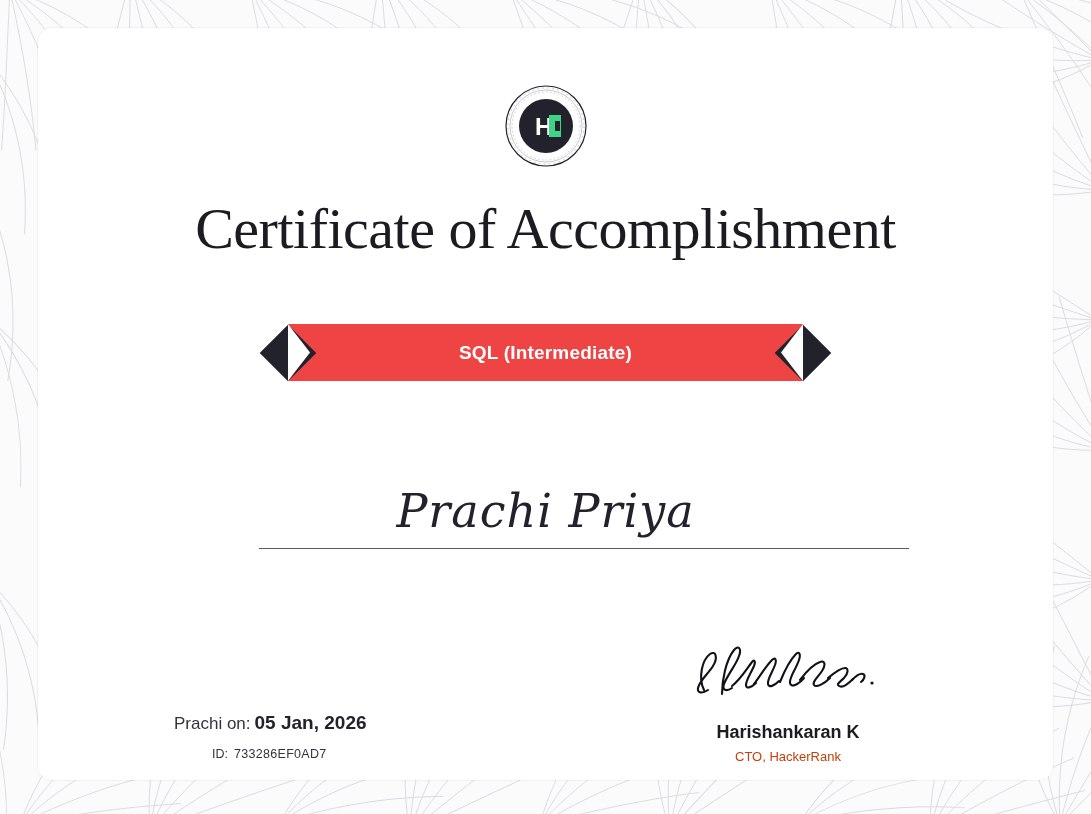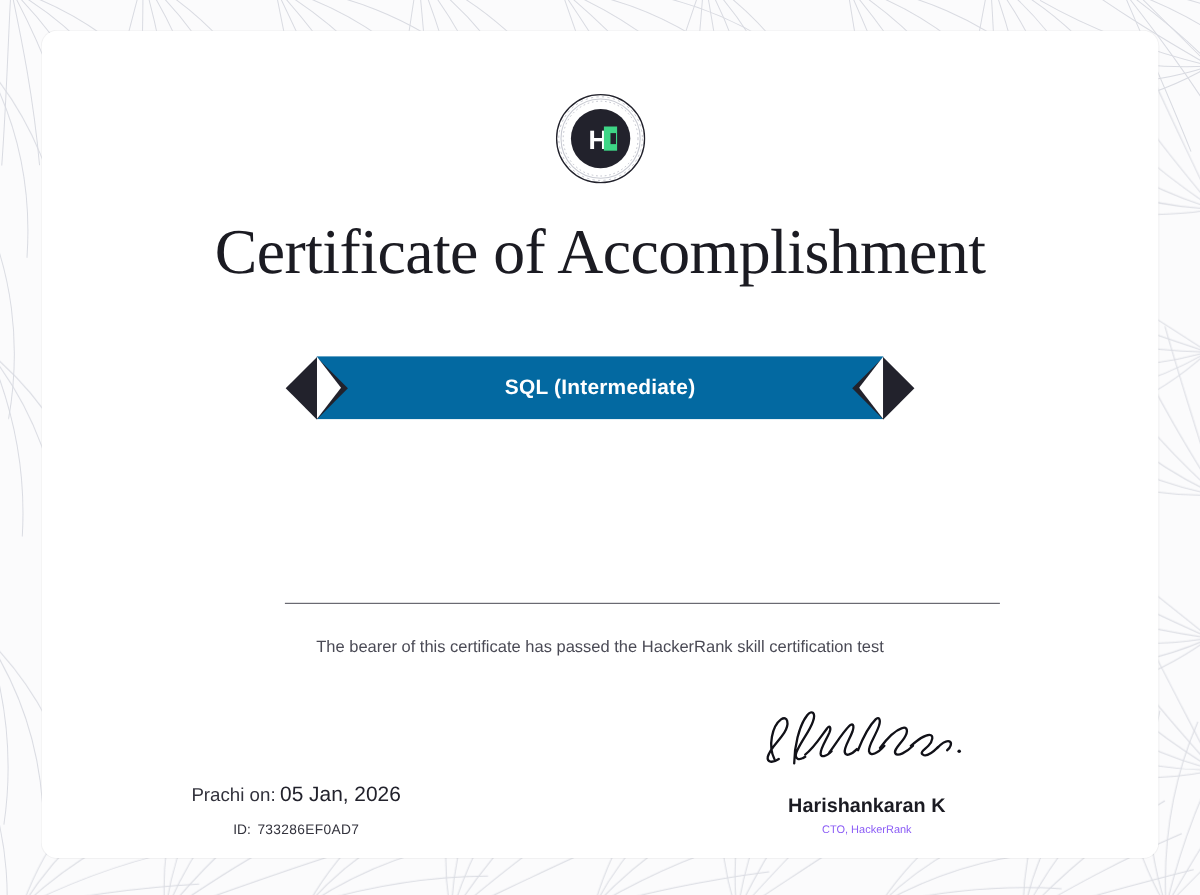--- a/index.html
+++ b/index.html
@@ -81,21 +81,21 @@
     right: 0;
     top: 296px;
     display: flex;
     justify-content: center;
     align-items: center;
   }
   .ribbon {
     position: relative;
     height: 57px;
     width: 515px;
-    background: #0369a1;
+    background: #ef4444;
     display: flex;
     align-items: center;
     justify-content: center;
   }
   .ribbon-label {
     color: #ffffff;
     font-size: 19px;
     font-weight: bold;
     letter-spacing: 0.2px;
   }
@@ -164,21 +164,21 @@
   
   .earned {
     position: absolute;
     left: 136px;
     top: 684px;
     font-size: 17px;
     color: #22222c;
     white-space: nowrap;
   }
   .earned .lbl { color: #33333d; }
-  .earned .val { font-weight: normal; font-size: 19px; margin-left: 4px; }
+  .earned .val { font-weight: bold; font-size: 19px; margin-left: 4px; }
 
   .idline {
     position: absolute;
     left: 174px;
     top: 719px;
     font-size: 12.5px;
     color: #33333d;
     white-space: nowrap;
   }
   .idline .id-val { margin-left: 6px; letter-spacing: 0.3px; }
@@ -193,22 +193,22 @@
   }
   .sig-svg { display: block; margin: 0 auto; }
   .sig-name {
     margin-top: 20px;
     font-size: 18px;
     font-weight: bold;
     color: #1b1b22;
   }
   .sig-role {
     margin-top: 6px;
-    font-size: 10px;
-    color: #8b5cf6;
+    font-size: 13px;
+    color: #c2410c;
     text-align: center;
   }
 </style>
 </head>
 <body>
 
 <div class="page">
 
   <svg class="guilloche" viewBox="0 0 1091 814" preserveAspectRatio="none" aria-hidden="true">
     <defs>
@@ -296,23 +296,23 @@
       <div class="ribbon">
         <div class="ribbon-diamond left"></div>
         <div class="ribbon-diamond right"></div>
         <div class="ribbon-notch left"></div>
         <div class="ribbon-notch right"></div>
         <span class="ribbon-label">SQL (Intermediate)</span>
       </div>
     </div>
 
 
+    <div class="recipient">Prachi Priya</div>
     <div class="name-rule"></div>
 
-    <div class="subline">The bearer of this certificate has passed the HackerRank skill certification test</div>
 
     <div class="earned">
       <span class="lbl">Prachi on:</span><span class="val">05 Jan, 2026</span>
     </div>
 
     <div class="idline">
       <span>ID:</span><span class="id-val">733286EF0AD7</span>
     </div>
 
     <div class="sig-block">

